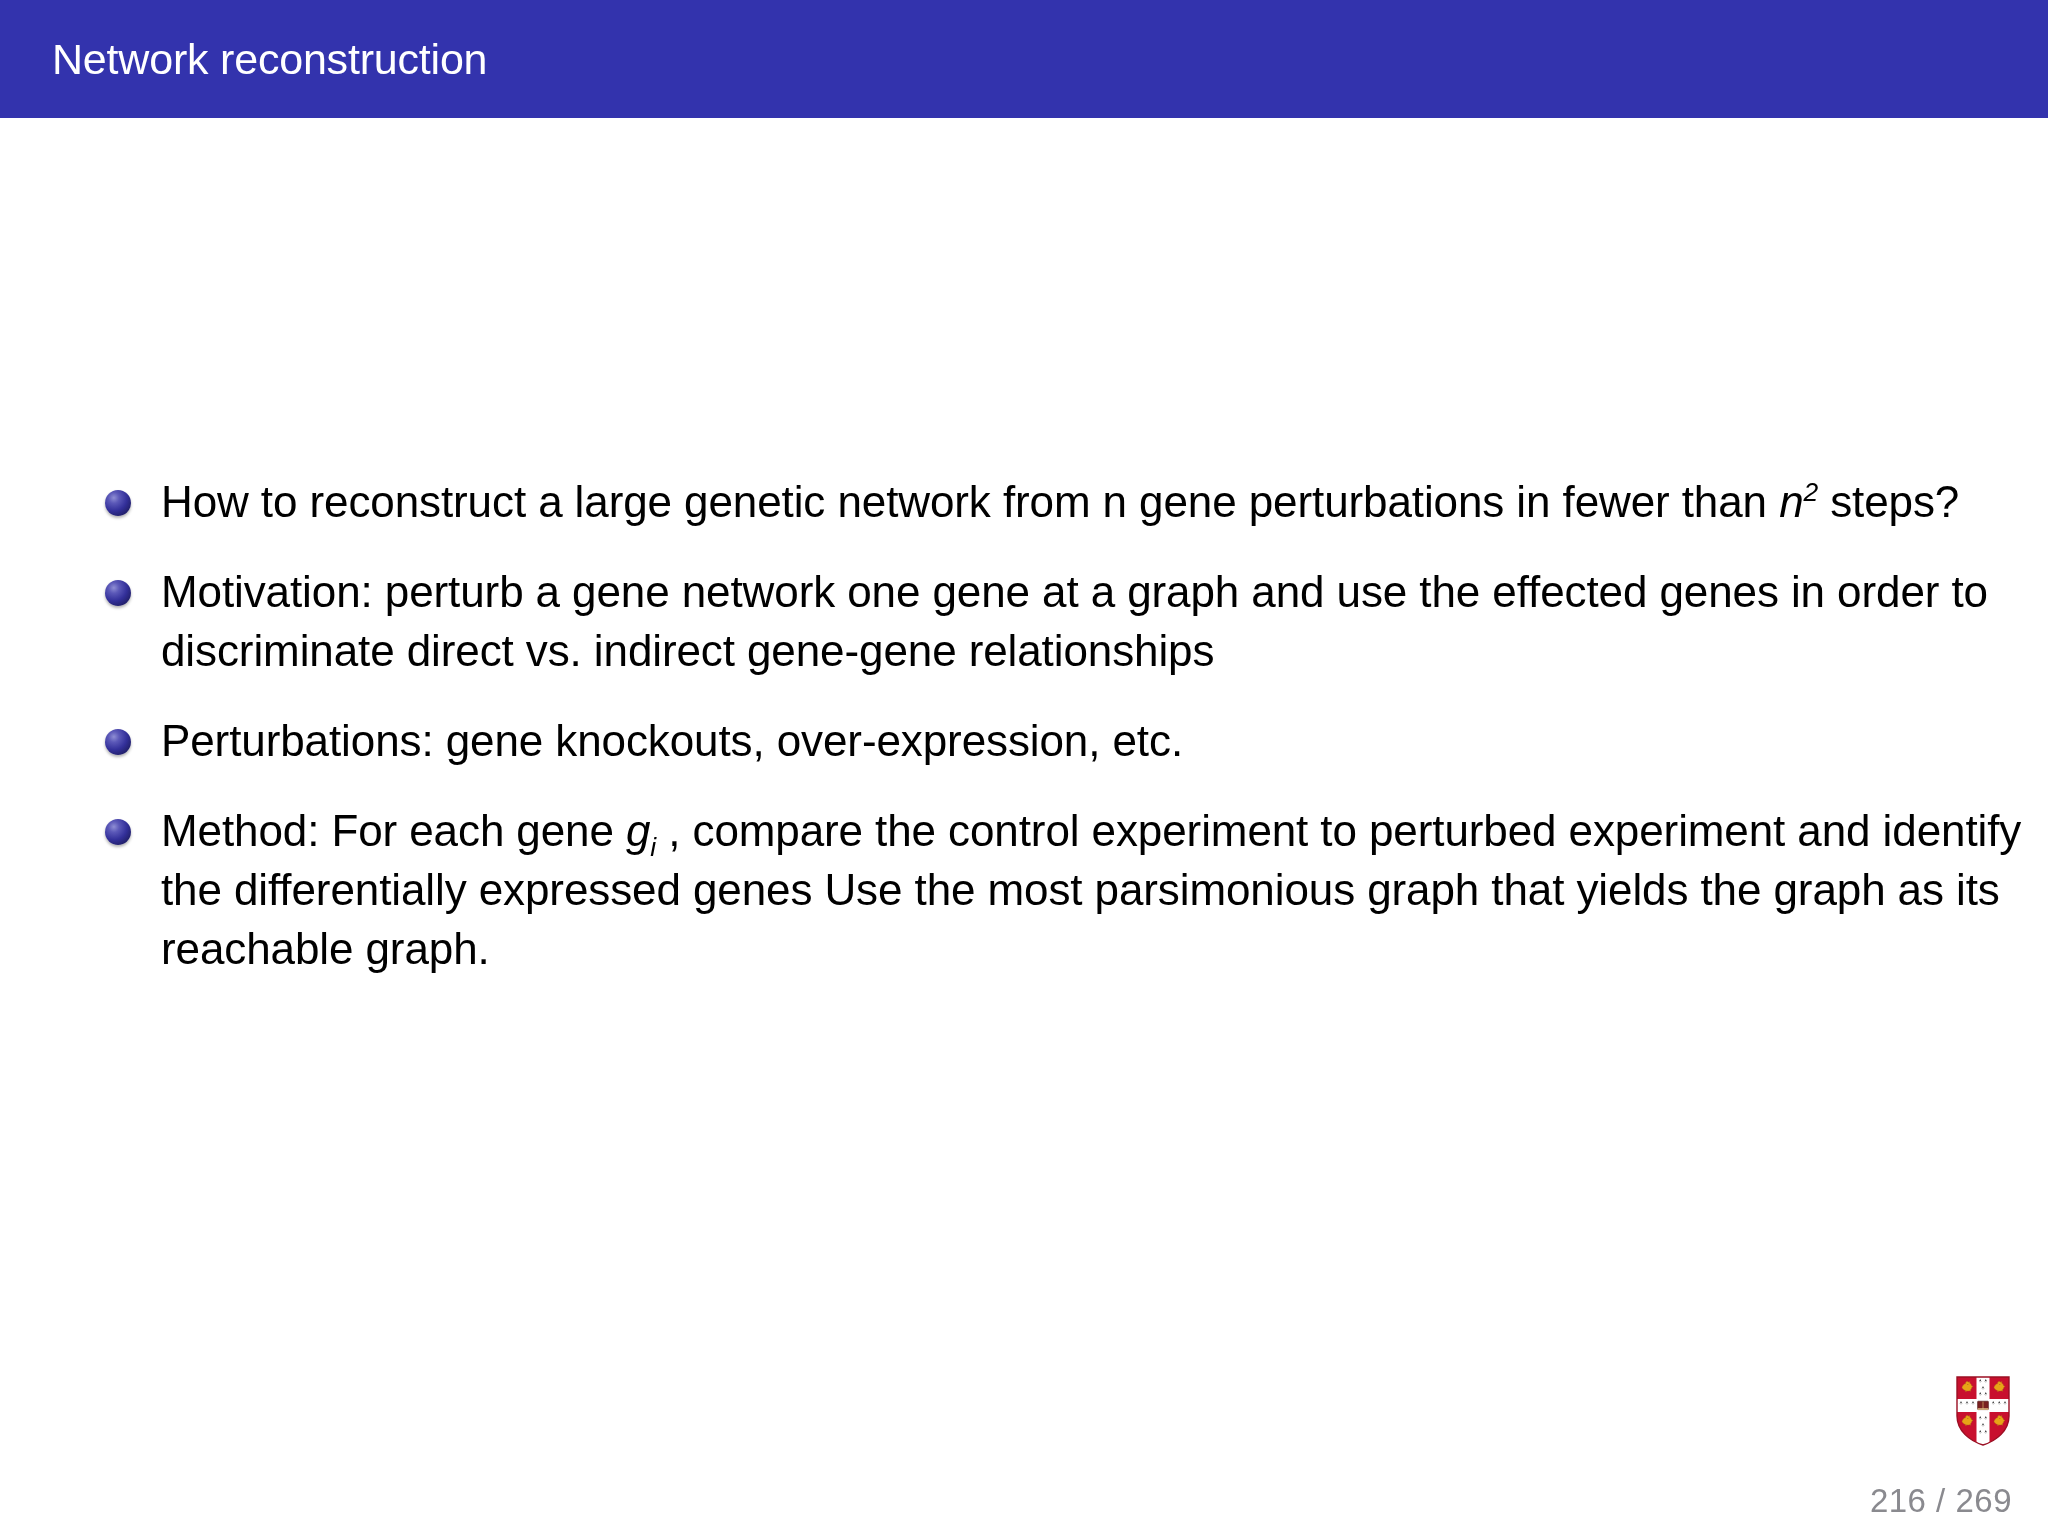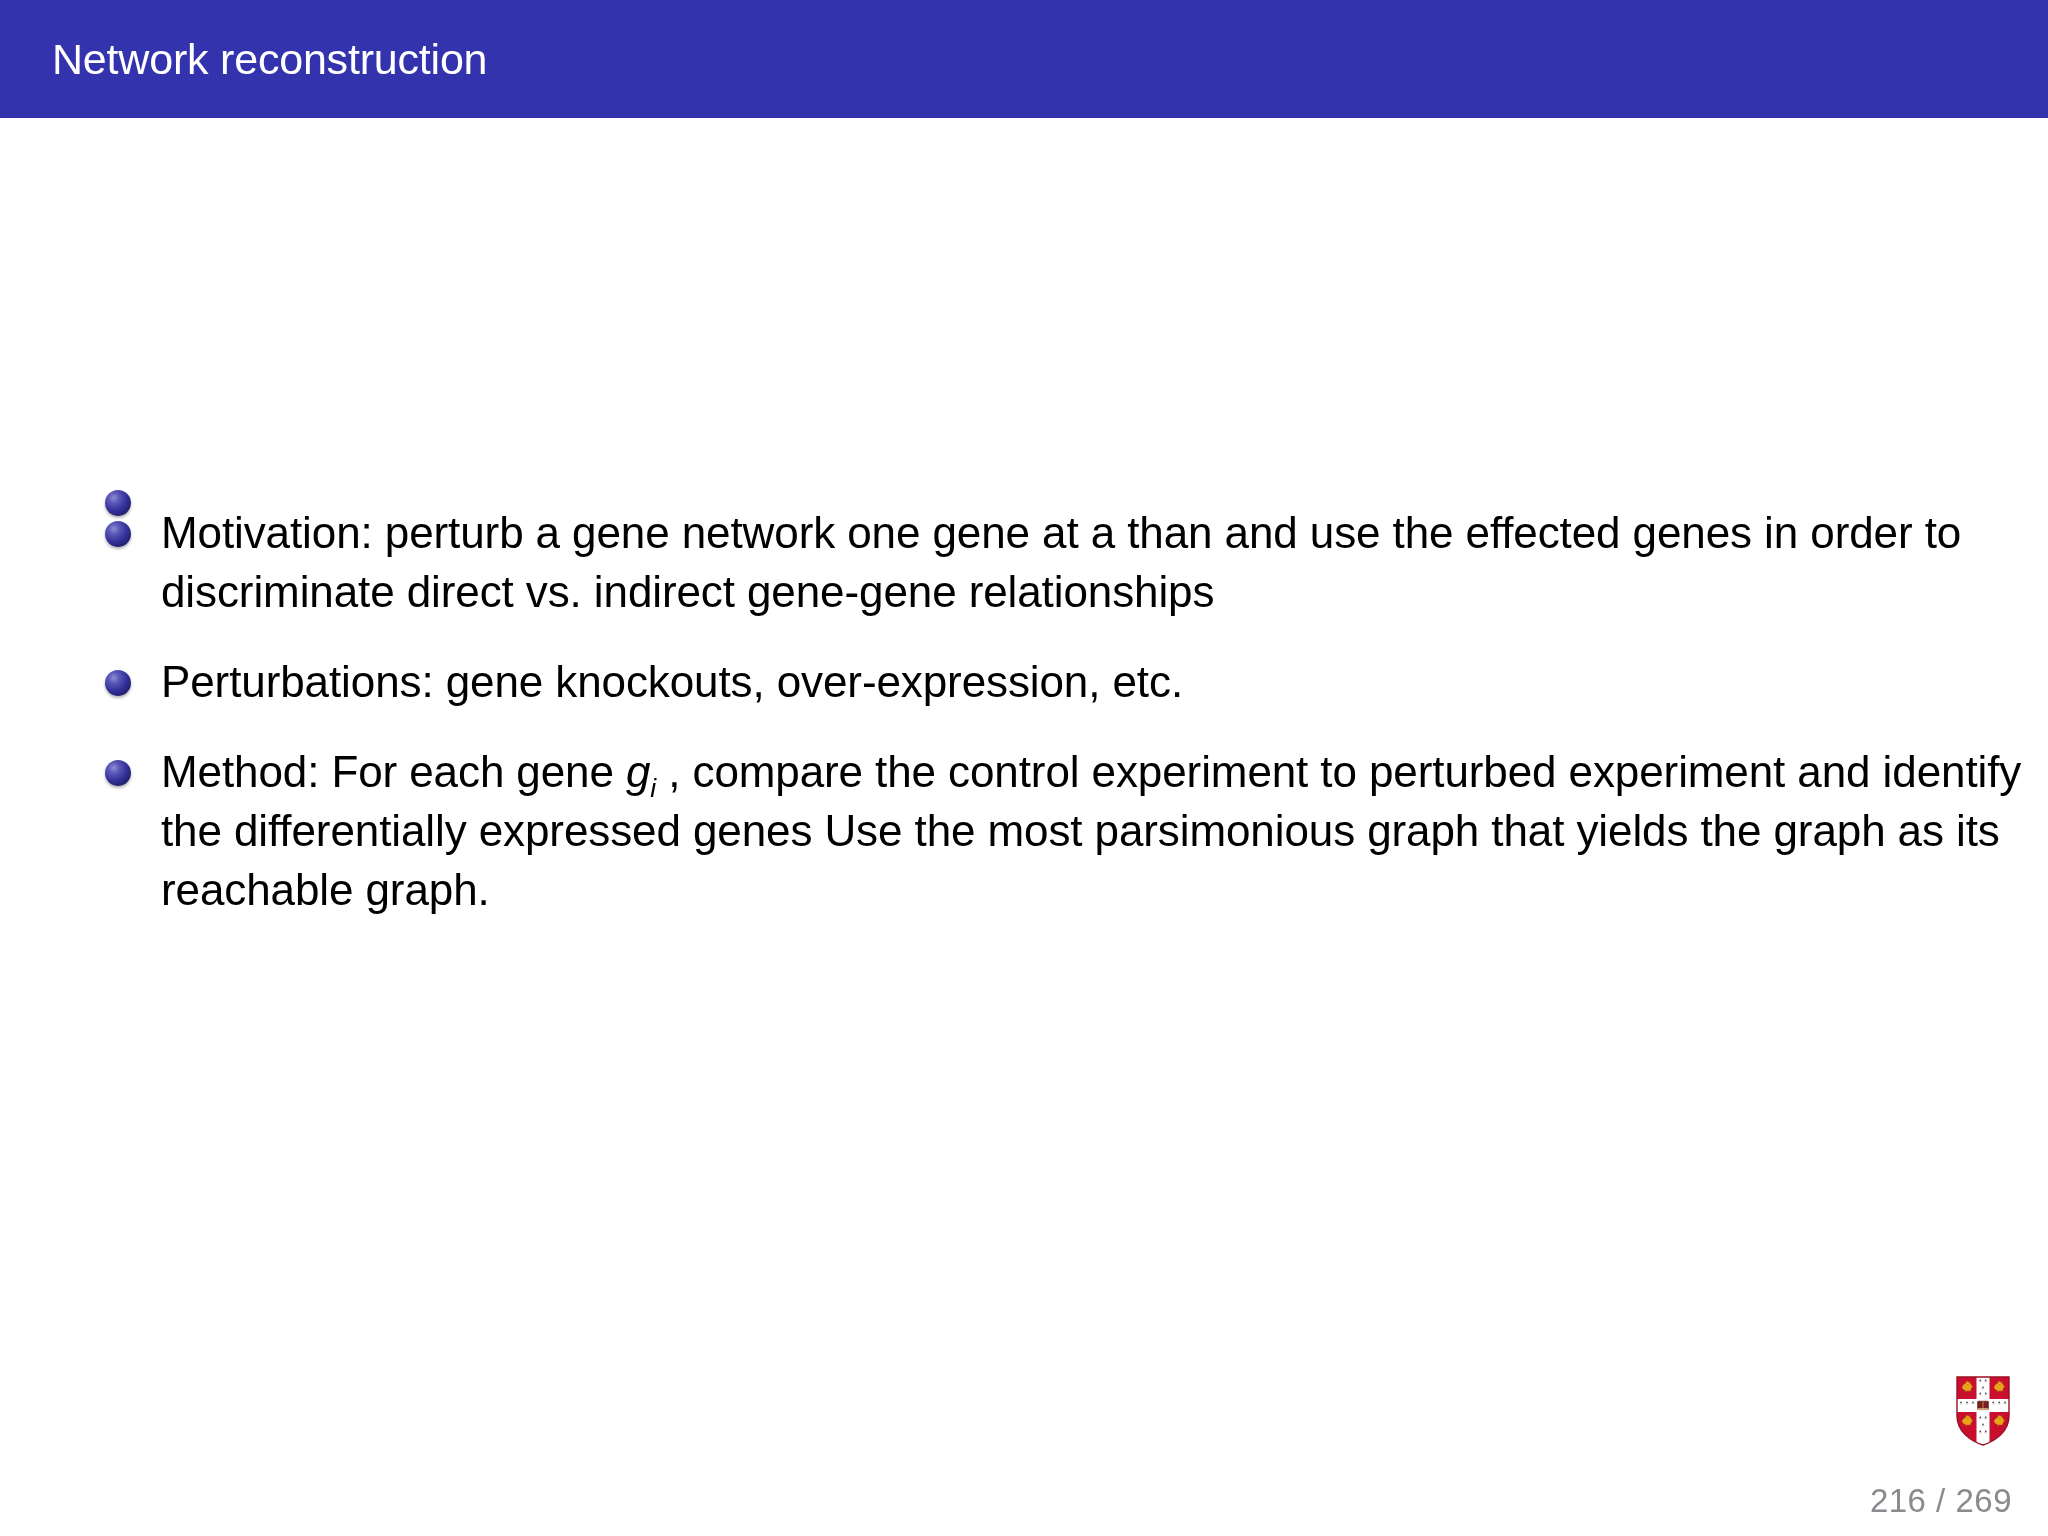--- a/index.html
+++ b/index.html
@@ -122,26 +122,29 @@
 <div class="title-bar">
   <div class="title-text">Network reconstruction</div>
 </div>
 
 <div class="slide-body">
 
   <ul class="bullet-list" style="list-style:none;margin:0;padding:0;">
 
     <li class="bullet-item">
       <span class="bullet-marker"></span>
-    </li>
-
-    <li class="bullet-item">
-      <span class="bullet-marker"></span>
-      <span class="bullet-text">
-        <span>Motivation: perturb a gene network one gene at a than and use the effected genes in order to discriminate direct vs. indirect gene-gene relationships</span>
+      <span class="bullet-text">
+        <span>How to reconstruct a large genetic network from n gene perturbations in fewer than </span><span class="ital">n</span><sup>2</sup><span> steps?</span>
+      </span>
+    </li>
+
+    <li class="bullet-item">
+      <span class="bullet-marker"></span>
+      <span class="bullet-text">
+        <span>Motivation: perturb a gene network one gene at a graph and use the effected genes in order to discriminate direct vs. indirect gene-gene relationships</span>
       </span>
     </li>
 
     <li class="bullet-item">
       <span class="bullet-marker"></span>
       <span class="bullet-text">
         <span>Perturbations: gene knockouts, over-expression, etc.</span>
       </span>
     </li>
 

